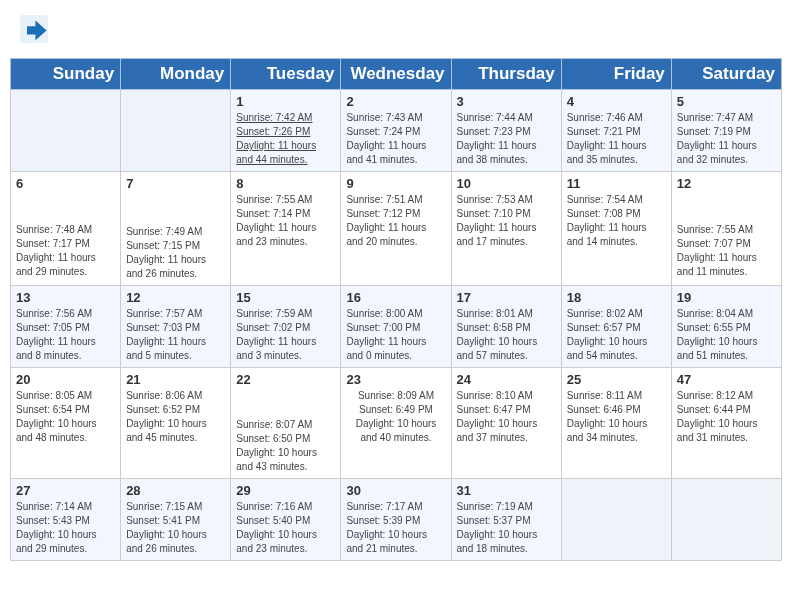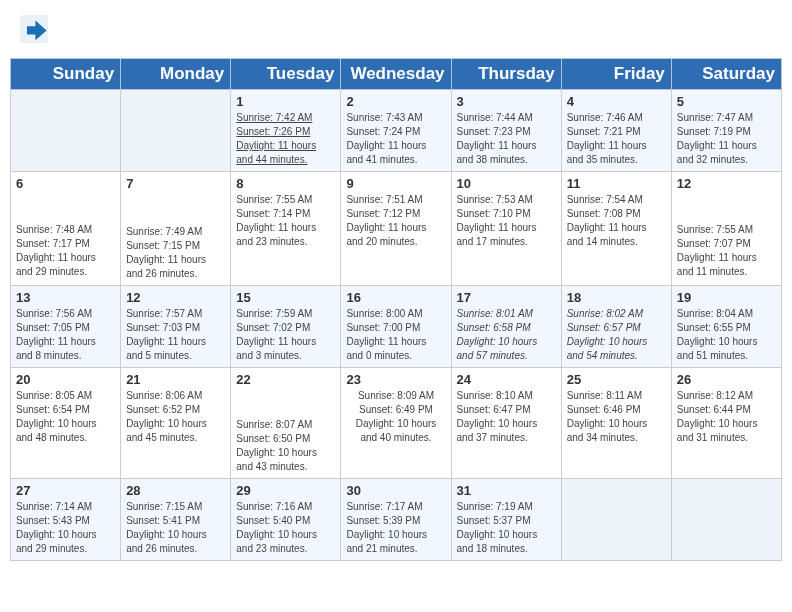--- a/index.html
+++ b/index.html
@@ -221,27 +221,27 @@
 Daylight: 11 hours and 3 minutes.</div>
         </td>
         <td>
           <span class="day-number">16</span>
           <div class="day-info" style="white-space: pre-line;">Sunrise: 8:00 AM
 Sunset: 7:00 PM
 Daylight: 11 hours and 0 minutes.</div>
         </td>
         <td>
           <span class="day-number">17</span>
-          <div class="day-info" style="white-space: pre-line; font-style: italic;">Sunrise: 8:01 AM
+          <div class="day-info" style="white-space: pre-line;">Sunrise: 8:01 AM
 Sunset: 6:58 PM
 Daylight: 10 hours and 57 minutes.</div>
         </td>
         <td>
           <span class="day-number">18</span>
-          <div class="day-info" style="white-space: pre-line; font-style: italic;">Sunrise: 8:02 AM
+          <div class="day-info" style="white-space: pre-line;">Sunrise: 8:02 AM
 Sunset: 6:57 PM
 Daylight: 10 hours and 54 minutes.</div>
         </td>
         <td>
           <span class="day-number">19</span>
           <div class="day-info" style="white-space: pre-line;">Sunrise: 8:04 AM
 Sunset: 6:55 PM
 Daylight: 10 hours and 51 minutes.</div>
         </td>
       </tr>
@@ -276,21 +276,21 @@
 Sunset: 6:47 PM
 Daylight: 10 hours and 37 minutes.</div>
         </td>
         <td>
           <span class="day-number">25</span>
           <div class="day-info" style="white-space: pre-line;">Sunrise: 8:11 AM
 Sunset: 6:46 PM
 Daylight: 10 hours and 34 minutes.</div>
         </td>
         <td>
-          <span class="day-number">26</span>
+          <span class="day-number">47</span>
           <div class="day-info" style="white-space: pre-line;">Sunrise: 8:12 AM
 Sunset: 6:44 PM
 Daylight: 10 hours and 31 minutes.</div>
         </td>
       </tr>
       <tr class="row-alt">
         <td>
           <span class="day-number">27</span>
           <div class="day-info" style="white-space: pre-line;">Sunrise: 7:14 AM
 Sunset: 5:43 PM

